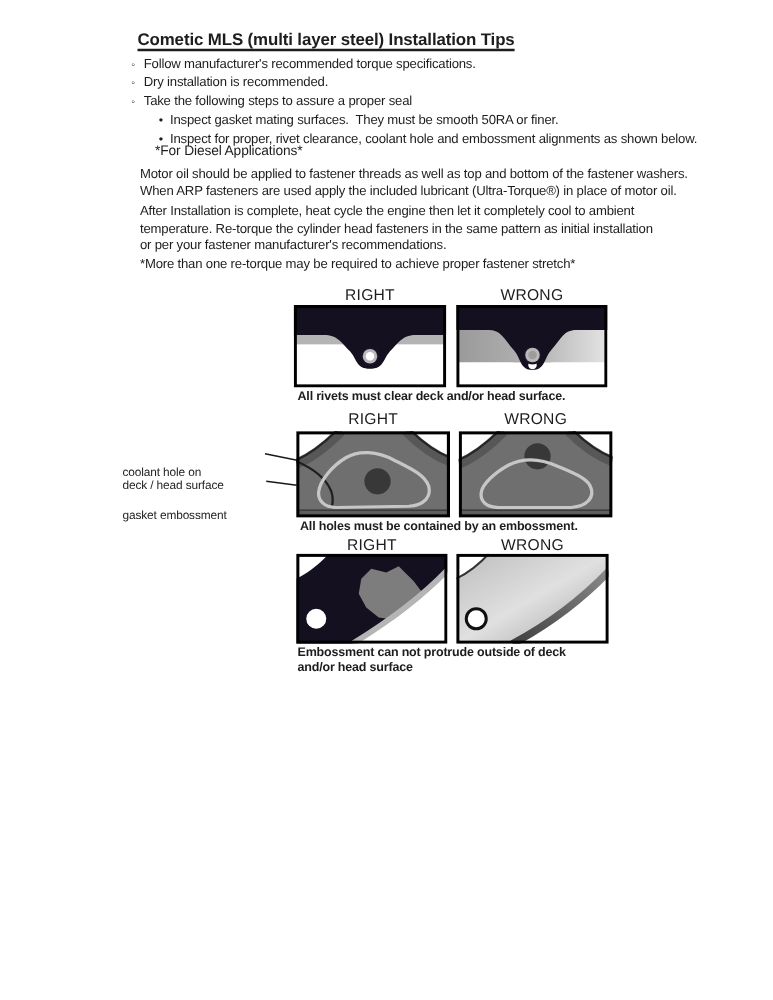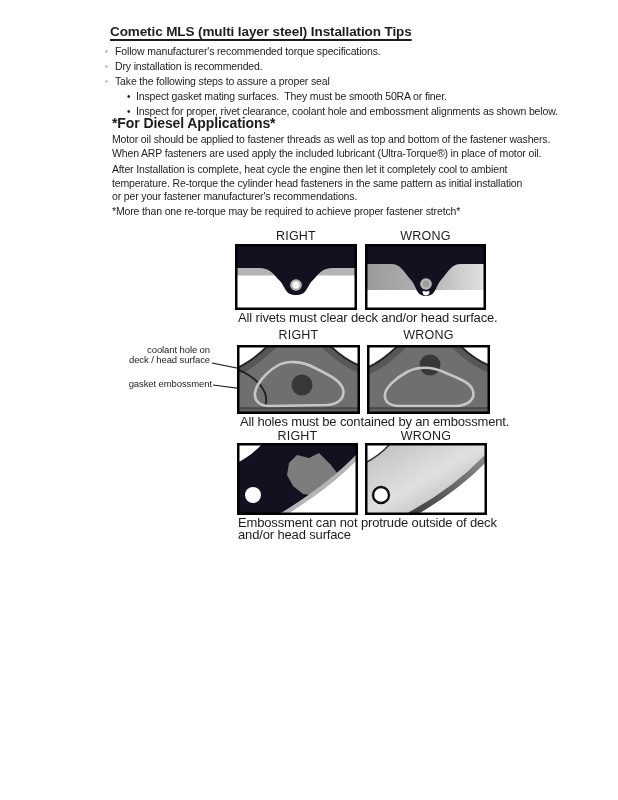--- a/index.html
+++ b/index.html
@@ -16,33 +16,33 @@
   }
 
   
   .bullets{left:105px;top:44px;font-size:10.5px;letter-spacing:-0.15px;}
   .bullet{display:flex;line-height:15px;white-space:pre;}
   .bullet .mk{width:10px;font-size:8.5px;line-height:15px;}
   .bullet.sub{margin-left:22px;}
   .bullet.sub .mk{font-size:10px;width:9px;}
 
   
-  .diesel-head{left:112px;top:115px;font-size:14px;font-weight:bold;letter-spacing:-0.1px;}
+  .diesel-head{left:124px;top:115px;font-size:11px;font-weight:normal;letter-spacing:-0.1px;}
   .para{font-size:10.5px;line-height:13.5px;letter-spacing:-0.15px;white-space:pre-line;}
   .p-oil{left:112px;top:133px;width:440px;}
   .p-heat{left:112px;top:163px;width:440px;}
   .p-note{left:112px;top:205px;width:440px;}
 
   
   .d-label{font-size:12.5px;font-weight:normal;text-align:center;letter-spacing:0.2px;}
-  .caption{font-size:13px;letter-spacing:-0.15px;white-space:pre-line;line-height:11.5px;}
+  .caption{font-size:10px;letter-spacing:-0.15px;white-space:pre-line;line-height:11.5px;font-weight:bold;}
   .dbox{display:block;}
 
   
-  .ann{font-size:9.5px;line-height:10px;letter-spacing:-0.1px;text-align:right;white-space:pre-line;}
+  .ann{font-size:9.5px;line-height:10px;letter-spacing:-0.1px;white-space:pre-line;margin-top:29px;}
 
   
   .disclaimer{left:110px;top:574px;width:440px;font-size:5.6px;line-height:7px;letter-spacing:0;color:#222;}
   .disclaimer .dh{font-size:6px;font-weight:bold;margin:0 0 4px 0;}
   .disclaimer p{margin:0 0 7px 0;white-space:pre;}
 
   .footer-code{left:389px;top:760px;font-size:12px;letter-spacing:0.2px;color:#701a75;}
 </style>
 </head>
 <body>

